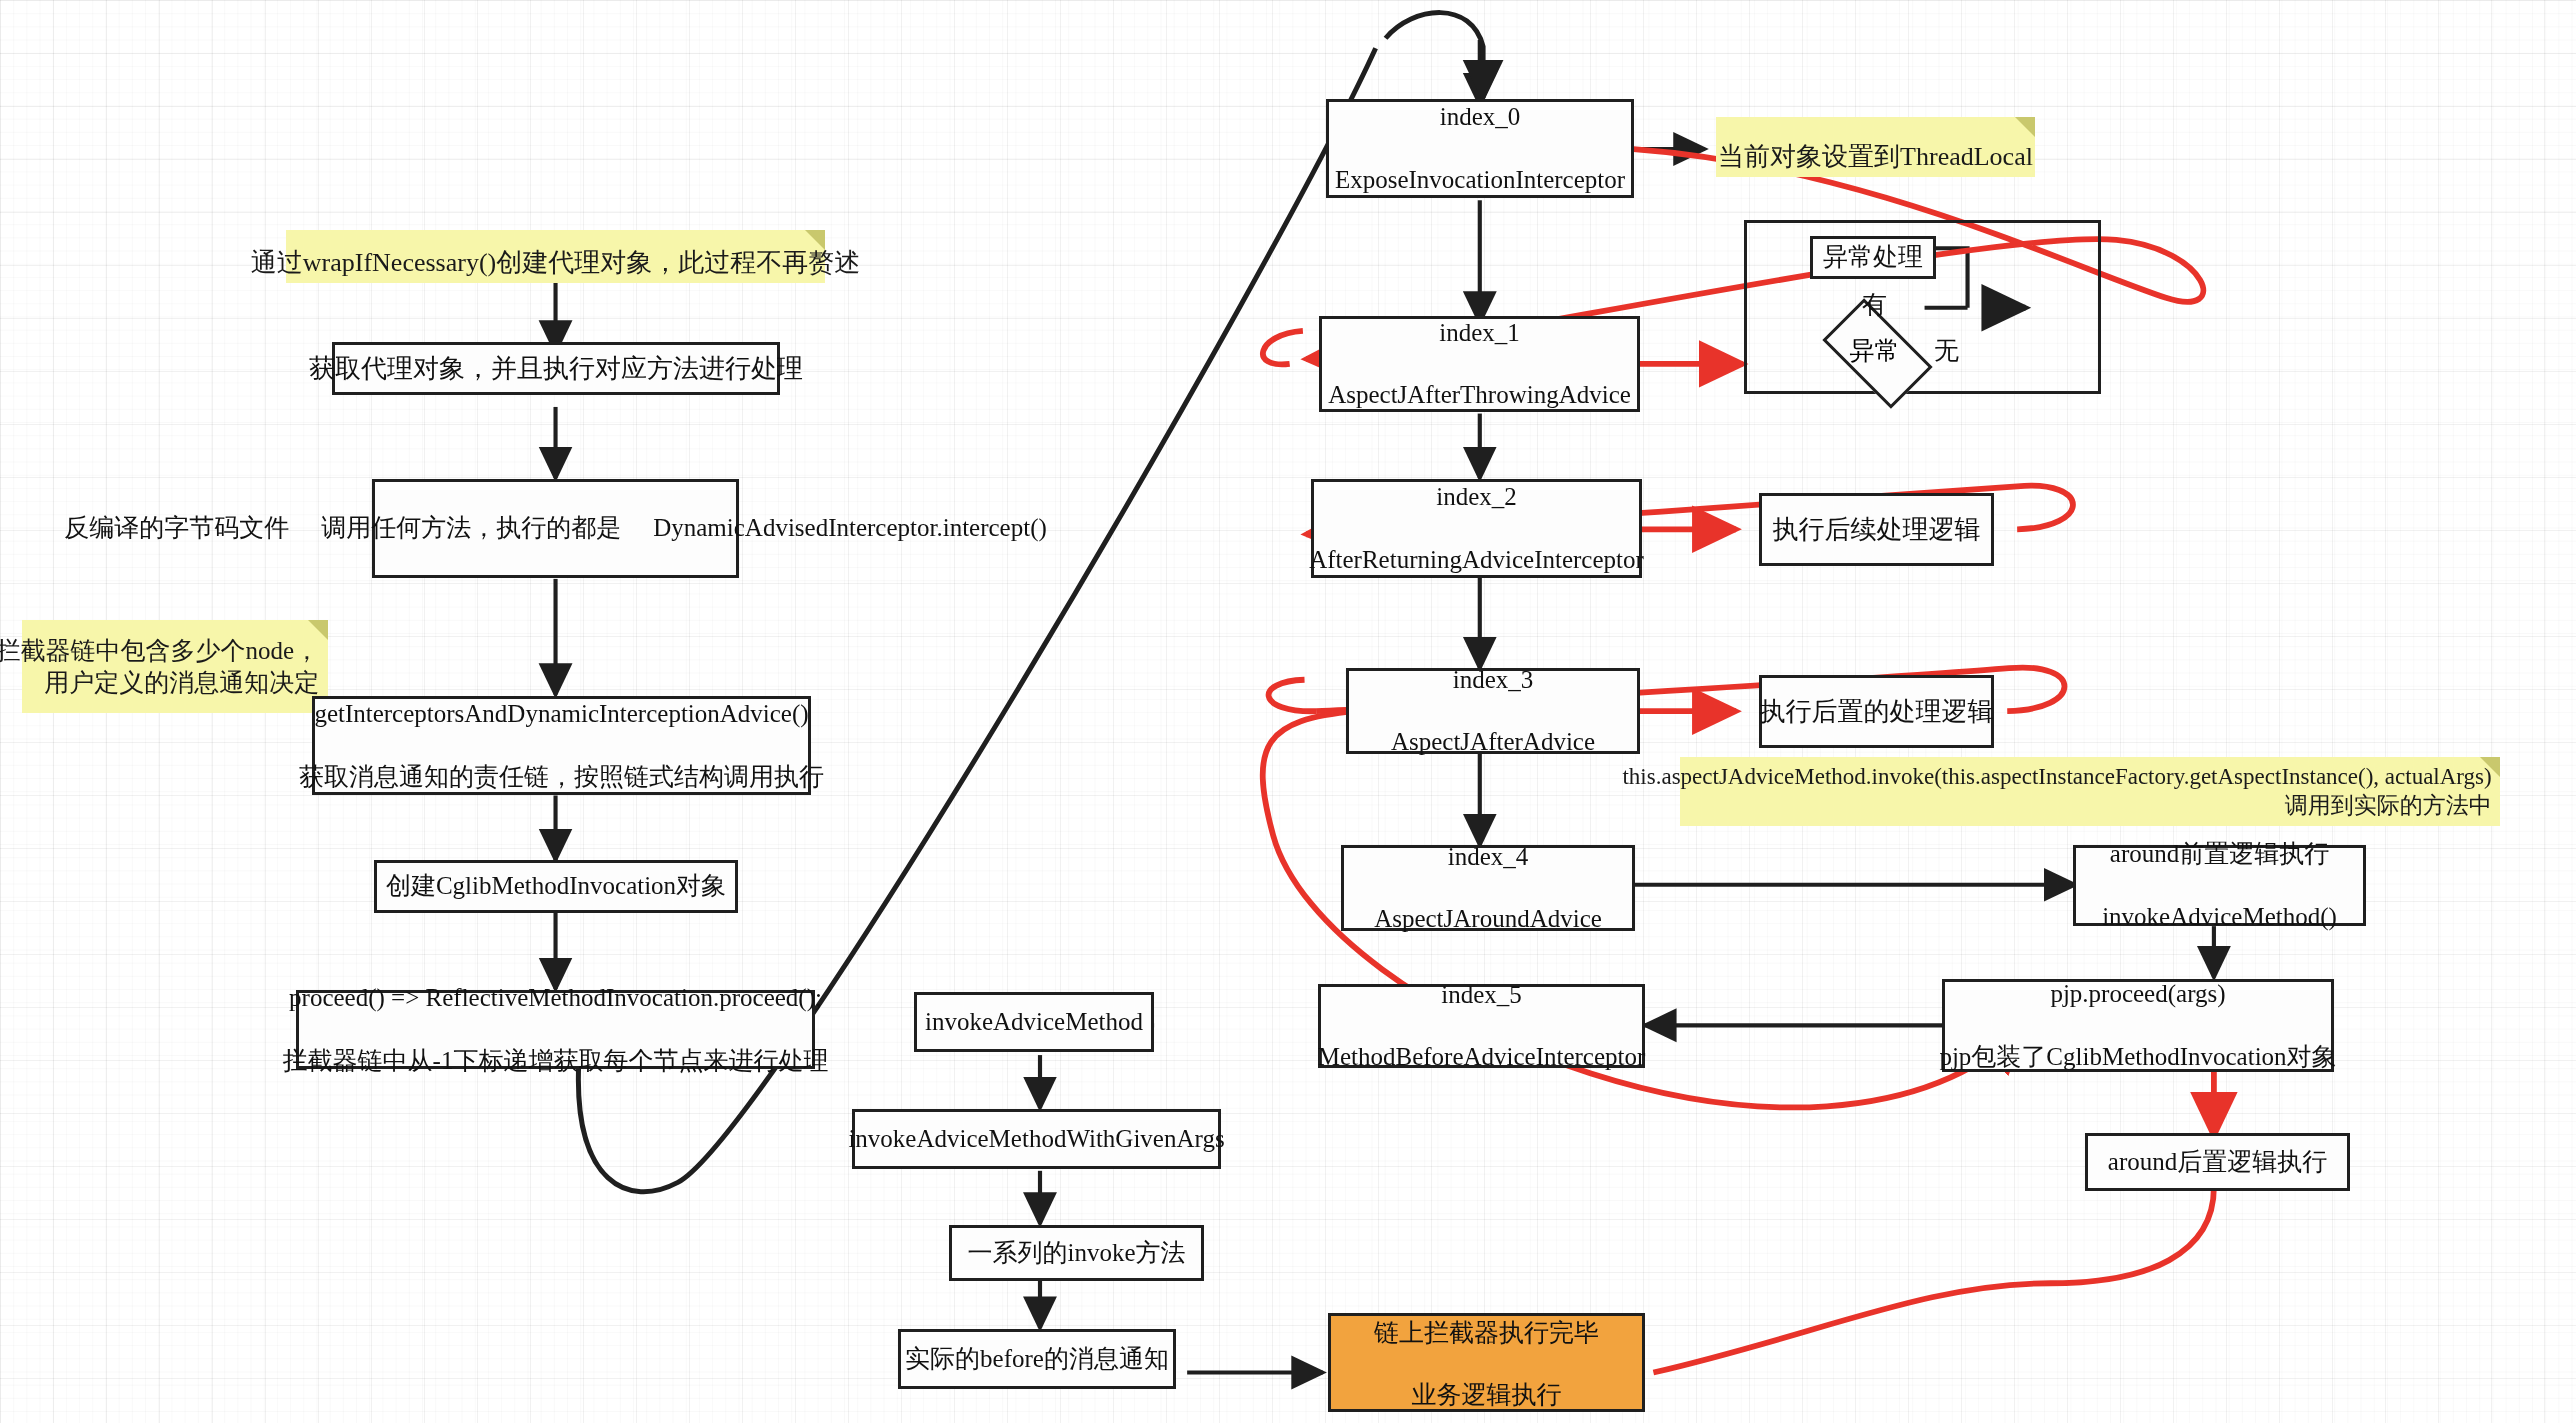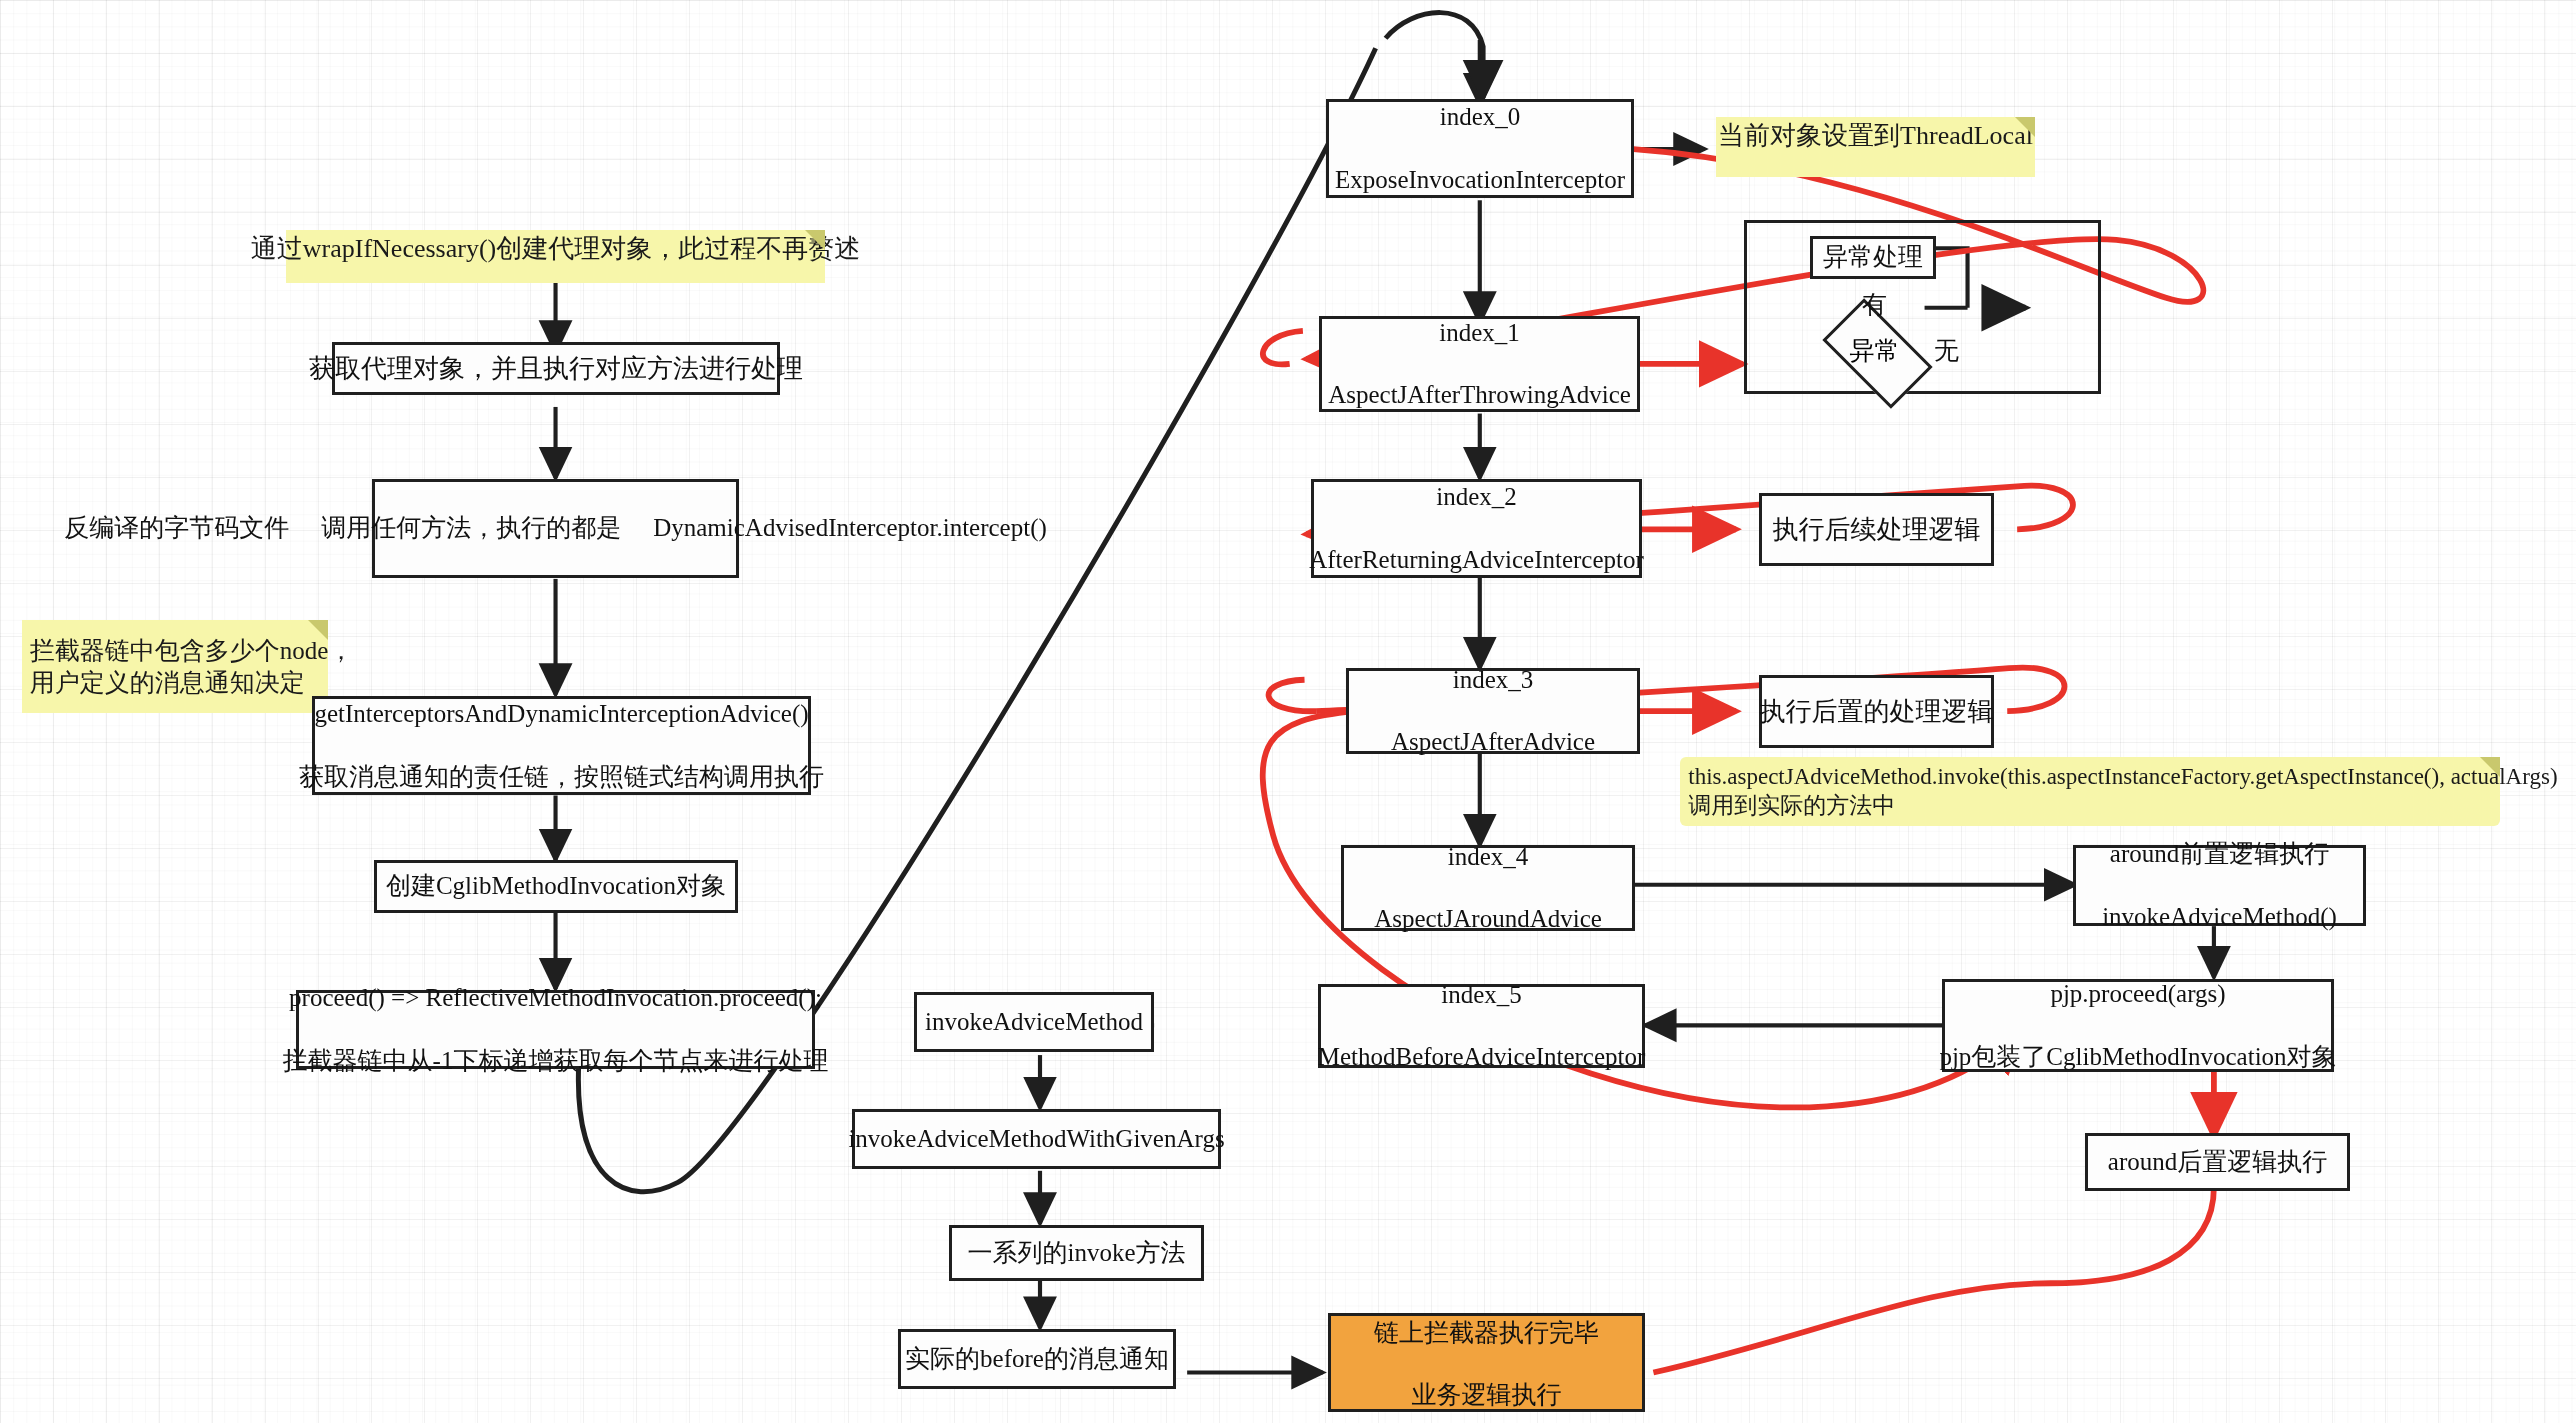--- a/index.html
+++ b/index.html
@@ -32,21 +32,21 @@
     line-height:1.22;
     color:#111;
     padding:1.7px 6.6px;
     gap:32px;
   }
   .node .ln{display:block;white-space:nowrap;}
   .note{
     position:absolute;box-sizing:border-box;
     background:#f7f6aa;
     border:none;
-    display:flex;align-items:flex-start;justify-content:center;
+    display:flex;align-items:flex-end;justify-content:center;
     text-align:center;line-height:1.25;color:#1a1a1a;
     padding:3.3px 8.3px;
   }
   .note .fold{
     position:absolute;right:0;top:0;width:0;height:0;
     border-left:20px solid transparent;
     border-top:20px solid #c9c86d;
   }
   .note .ln{display:block;white-space:nowrap;}
   .orange{background:#f2a33e;border:3.3px solid #1f1f1f;}
@@ -191,21 +191,21 @@
 <div class="node fs30" style="left:1318px;top:984px;width:327px;height:84px;flex-direction:column;">
   <span class="ln">index_5</span>
   <span class="ln">MethodBeforeAdviceInterceptor</span>
 </div>
 
 <div class="note fs31" style="left:1716px;top:117px;width:319px;height:60px;">
   <span class="fold"></span>
   <span class="ln">当前对象设置到ThreadLocal</span>
 </div>
 
-<div class="note fs28" style="left:1680px;top:757px;width:820px;height:69px;flex-direction:column;border-radius:6px;">
+<div class="note fs28" style="left:1680px;top:757px;width:820px;height:69px;flex-direction:column;">
   <span class="fold"></span>
   <span class="ln">this.aspectJAdviceMethod.invoke(this.aspectInstanceFactory.getAspectInstance(), actualArgs)</span>
   <span class="ln">调用到实际的方法中</span>
 </div>
 
 <div class="grp" style="left:1744px;top:220px;width:357px;height:174px;"></div>
 
 <div class="node fs30" style="left:1810px;top:236px;width:126px;height:43px;align-items:center;">
   <span class="ln">异常处理</span>
 </div>

